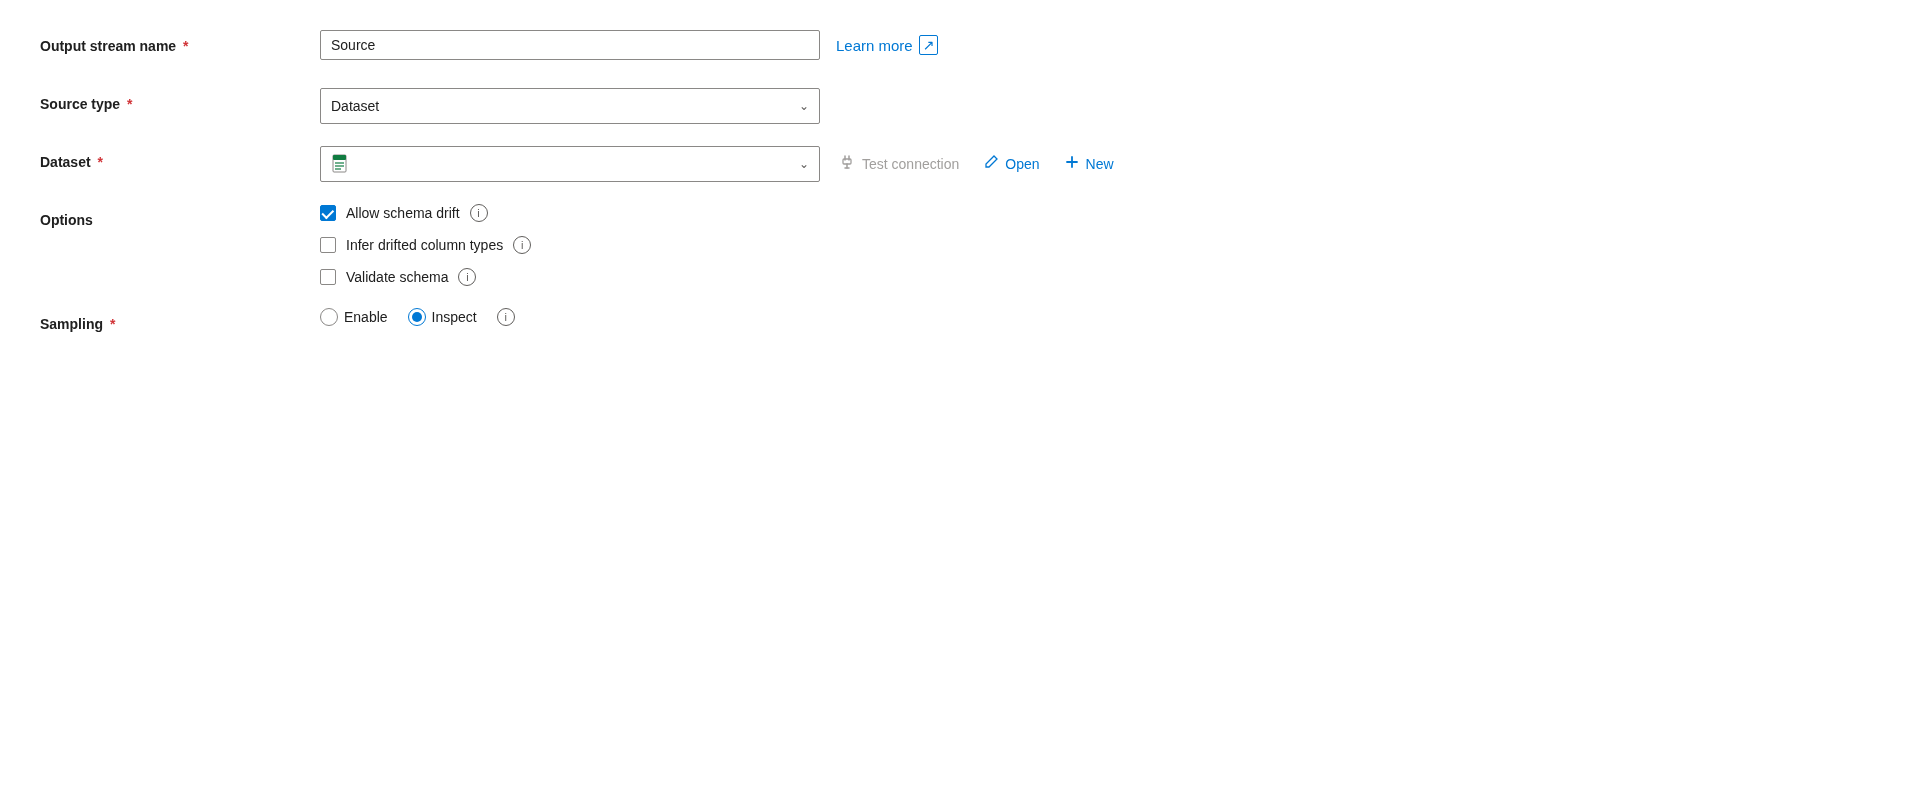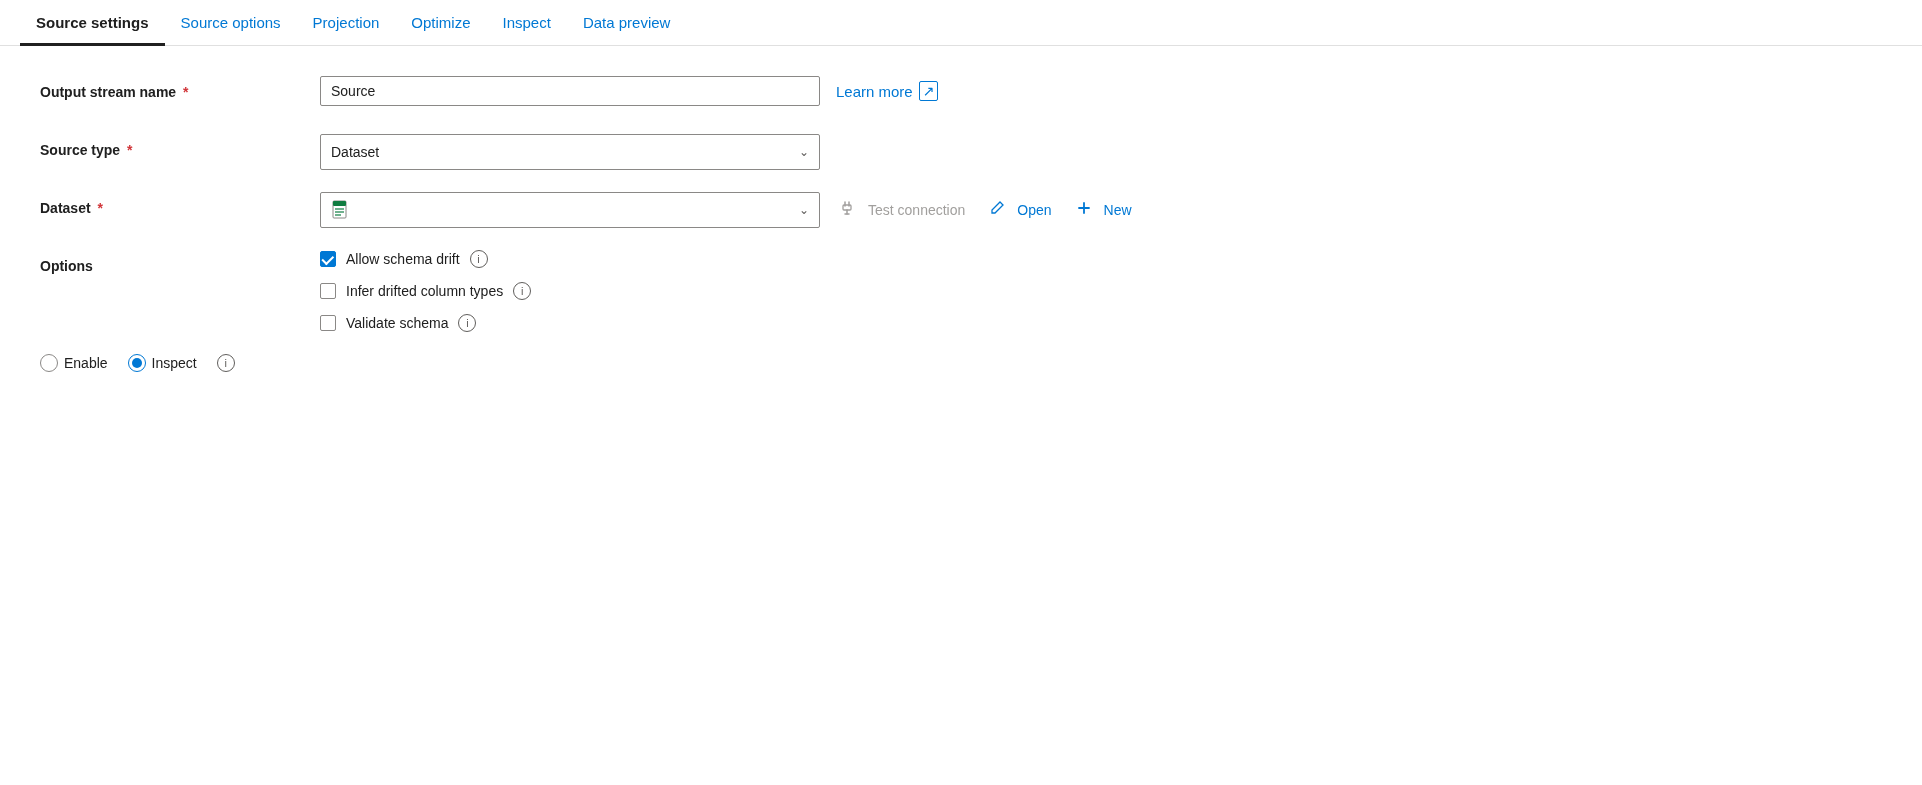--- a/index.html
+++ b/index.html
@@ -114,21 +114,21 @@
     }
     .action-buttons {
       display: flex;
       align-items: center;
       margin-left: 20px;
       gap: 24px;
     }
     .action-btn {
       display: flex;
       align-items: center;
-      gap: 12px;
+      gap: 6px;
       cursor: pointer;
       color: #0078d4;
       font-size: 14px;
       background: none;
       border: none;
       padding: 0;
     }
     .action-btn.disabled {
       color: #a19f9d;
       cursor: default;
@@ -264,40 +264,20 @@
     .ds-icon-svg {
       width: 20px;
       height: 20px;
     }
   </style>
 </head>
 <body>
 
 <div class="container">
 
-  <div class="tabs">
-    <div class="tab active">
-      <span>Source settings</span>
-    </div>
-    <div class="tab">
-      <span>Source options</span>
-    </div>
-    <div class="tab">
-      <span>Projection</span>
-    </div>
-    <div class="tab">
-      <span>Optimize</span>
-    </div>
-    <div class="tab">
-      <span>Inspect</span>
-    </div>
-    <div class="tab">
-      <span>Data preview</span>
-    </div>
-  </div>
 
   <div class="content">
 
     <div class="form-row">
       <div class="form-label">
         <span>Output stream name</span><span class="required-star"> *</span>
       </div>
       <div class="form-control-area">
         <input type="text" class="text-input" value="Source" style="">
         <div class="learn-more">
@@ -395,20 +375,23 @@
             <div class="info-icon">
               <span>i</span>
             </div>
           </div>
         </div>
       </div>
     </div>
 
 
     <div class="form-row">
+      <div class="form-label">
+        <span>Sampling</span><span class="required-star"> *</span>
+      </div>
       <div class="form-control-area">
         <div class="radio-group">
           <div class="radio-option">
             <div class="radio-btn"></div>
             <span class="radio-label">Enable</span>
           </div>
           <div class="radio-option">
             <div class="radio-btn selected"></div>
             <span class="radio-label">Inspect</span>
           </div>

